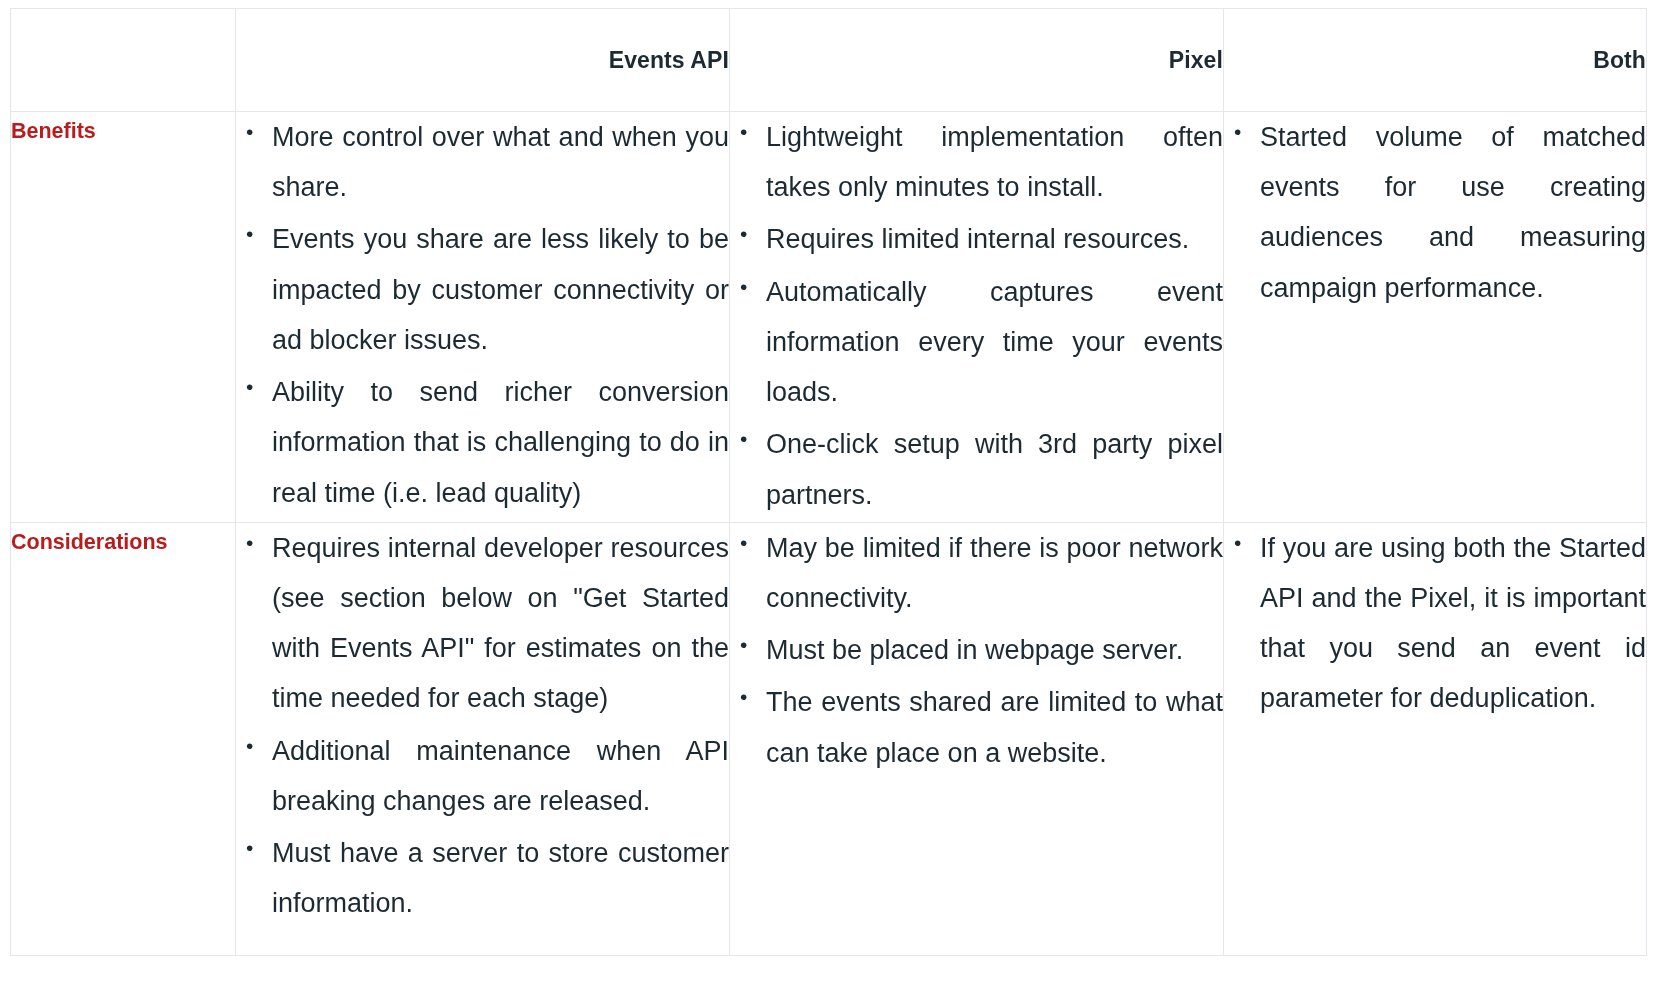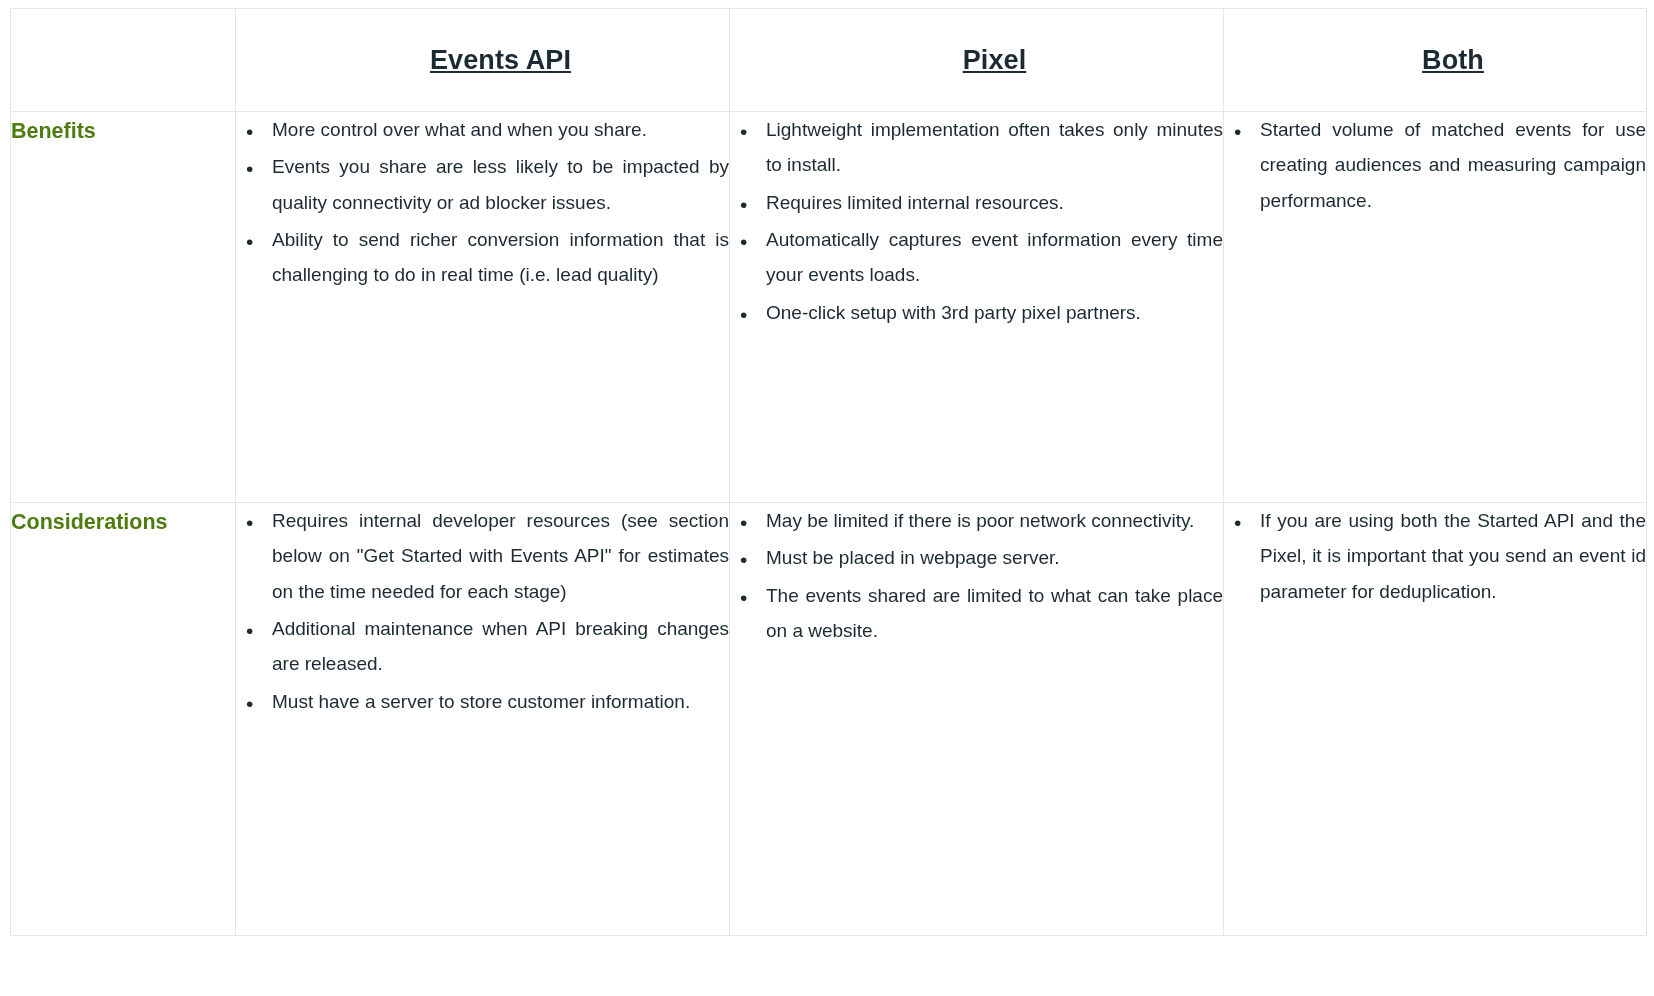--- a/index.html
+++ b/index.html
@@ -28,50 +28,49 @@
   .comparison-table th,
   .comparison-table td {
     border: 1px solid #e4e6eb;
     vertical-align: top;
     padding: 0;
     background: #ffffff;
   }
   .header-row th {
     height: 102px;
     padding: 0 0 0 36px;
-    text-align: center;
+    text-align: right;
     vertical-align: middle;
-    font-size: 27px;
+    font-size: 23px;
     font-weight: bold;
     color: #1c2b33;
     letter-spacing: 0.1px;
-    text-decoration: underline;
   }
   .header-row th.blank-head {
     padding: 0;
   }
   .row-label {
     padding: 32px 18px 0 44px;
     font-size: 21.5px;
     font-weight: bold;
     line-height: 1.82;
-    color: #4d7c0f;
+    color: #b91c1c;
     word-break: break-word;
   }
   .cell {
     padding: 28px 22px 30px 22px;
   }
   .cell ul {
     margin: 0;
     padding: 0 0 0 32px;
     list-style: none;
   }
   .cell li {
     position: relative;
-    font-size: 19px;
+    font-size: 27px;
     line-height: 1.86;
     color: #1c2b33;
     margin: 0 0 2px 0;
     padding-left: 4px;
     text-align: justify;
     -webkit-hyphens: auto;
     hyphens: auto;
   }
   .cell li::before {
     content: "•";
@@ -102,21 +101,21 @@
       <th>Pixel</th>
       <th>Both</th>
     </tr>
   </thead>
   <tbody>
     <tr class="benefits-row">
       <td class="row-label">Benefits</td>
       <td class="cell">
         <ul>
           <li>More control over what and when you share.</li>
-          <li>Events you share are less likely to be impacted by quality connectivity or ad blocker issues.</li>
+          <li>Events you share are less likely to be impacted by customer connectivity or ad blocker issues.</li>
           <li>Ability to send richer conversion information that is challenging to do in real time (i.e. lead quality)</li>
         </ul>
       </td>
       <td class="cell">
         <ul>
           <li>Lightweight implementation often takes only minutes to install.</li>
           <li>Requires limited internal resources.</li>
           <li>Automatically captures event information every time your events loads.</li>
           <li>One-click setup with 3rd party pixel partners.</li>
         </ul>

